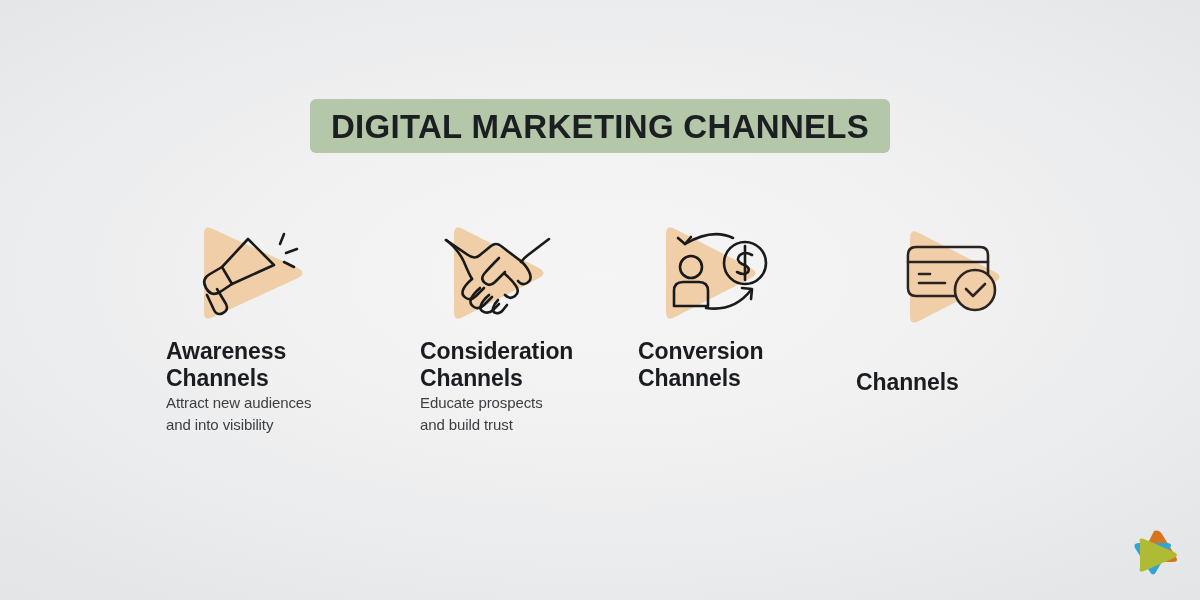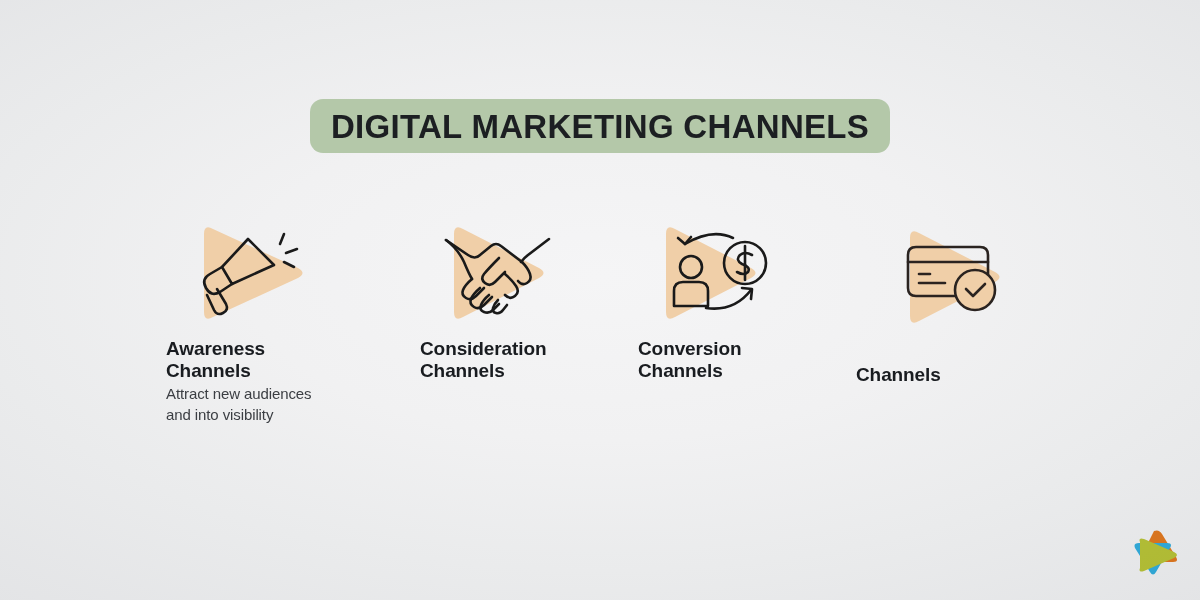--- a/index.html
+++ b/index.html
@@ -23,21 +23,21 @@
   }
 
   
   #title-banner {
     position: absolute;
     left: 310px;
     top: 99px;
     width: 580px;
     height: 54px;
     background: #b4c8a9;
-    border-radius: 13px;
+    border-radius: 6px;
     display: flex;
     align-items: center;
     justify-content: center;
   }
   #title-text {
     font-size: 33px;
     font-weight: bold;
     color: #1c1f22;
     letter-spacing: 0.3px;
     white-space: nowrap;
@@ -55,21 +55,21 @@
     height: 100px;
     margin-left: 28px;
   }
   .icon-wrap svg {
     position: absolute;
     left: 0;
     top: 0;
     overflow: visible;
   }
   .col-title {
-    font-size: 19px;
+    font-size: 23px;
     font-weight: bold;
     color: #191c20;
     line-height: 1.18;
     letter-spacing: -0.1px;
   }
   .col-desc {
     margin-top: 0;
     font-size: 15px;
     color: #3b3e43;
     line-height: 1.42;
@@ -148,20 +148,24 @@
           <path d="M63 52 Q70 58 74 64 Q78 70 73 74 Q68 78 63 73"></path>
           <path d="M4 18 Q16 27 22 40 Q27 52 30 57"></path>
         </g>
       </svg>
     </div>
     <div class="col-text">
       <div class="col-title">
         <span>Consideration</span><br>
         <span>Channels</span>
       </div>
+      <div class="col-desc">
+        <span>Educate prospects</span><br>
+        <span>and build trust</span>
+      </div>
     </div>
   </div>
 
   <div class="column" id="col-2">
     <div class="icon-wrap">
       <svg width="120" height="100" viewBox="0 0 120 100">
         <path d="M8 12 Q8 2 17 7 L93 46 Q102 51 93 56 L17 95 Q8 100 8 90 Z" fill="#f0cfa8" stroke="none"></path>
         <g fill="none" stroke="#1a1a1a" stroke-width="2.6" stroke-linecap="round" stroke-linejoin="round">
           <circle cx="33" cy="45" r="11"></circle>
           <path d="M16 84 L16 69 Q16 60 25 60 L41 60 Q50 60 50 69 L50 84 Z"></path>

